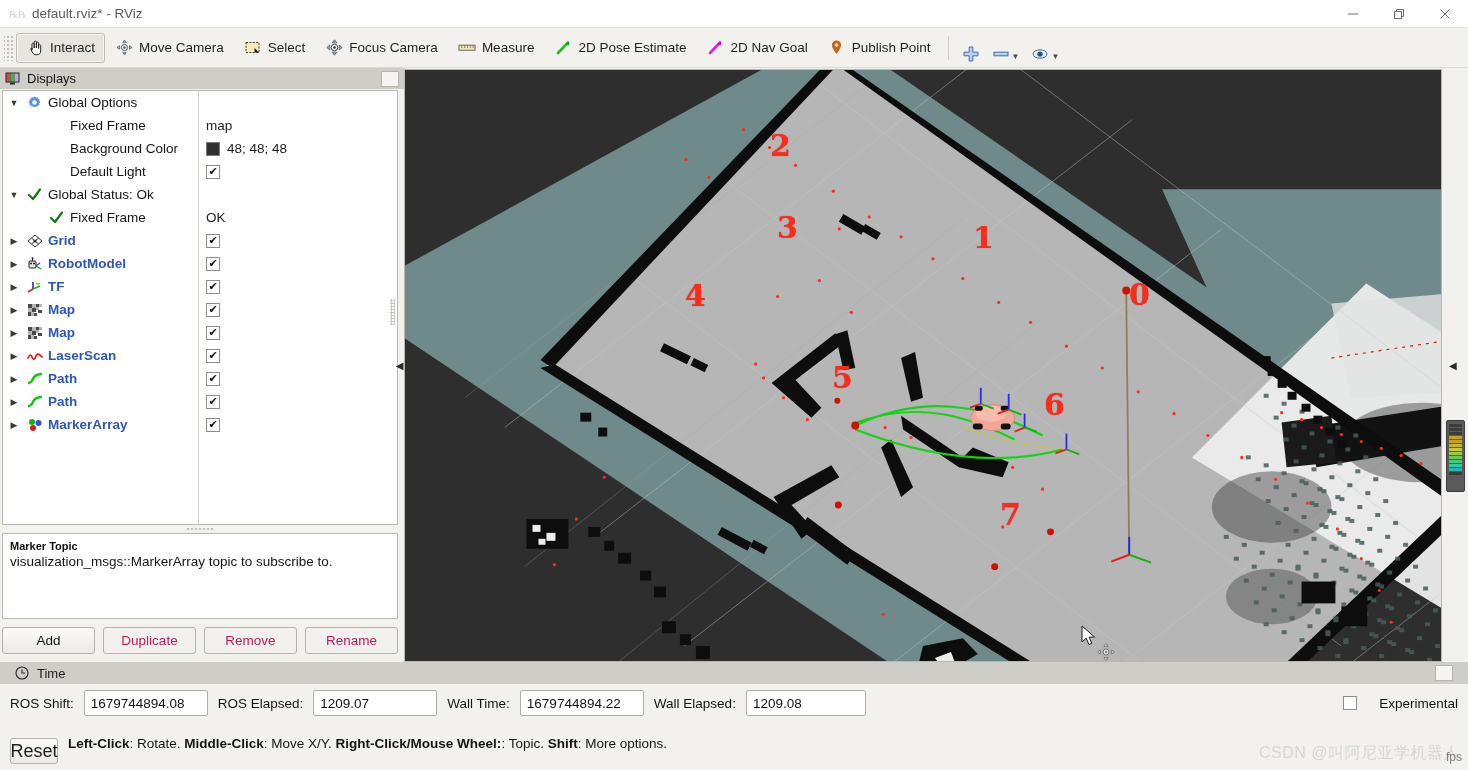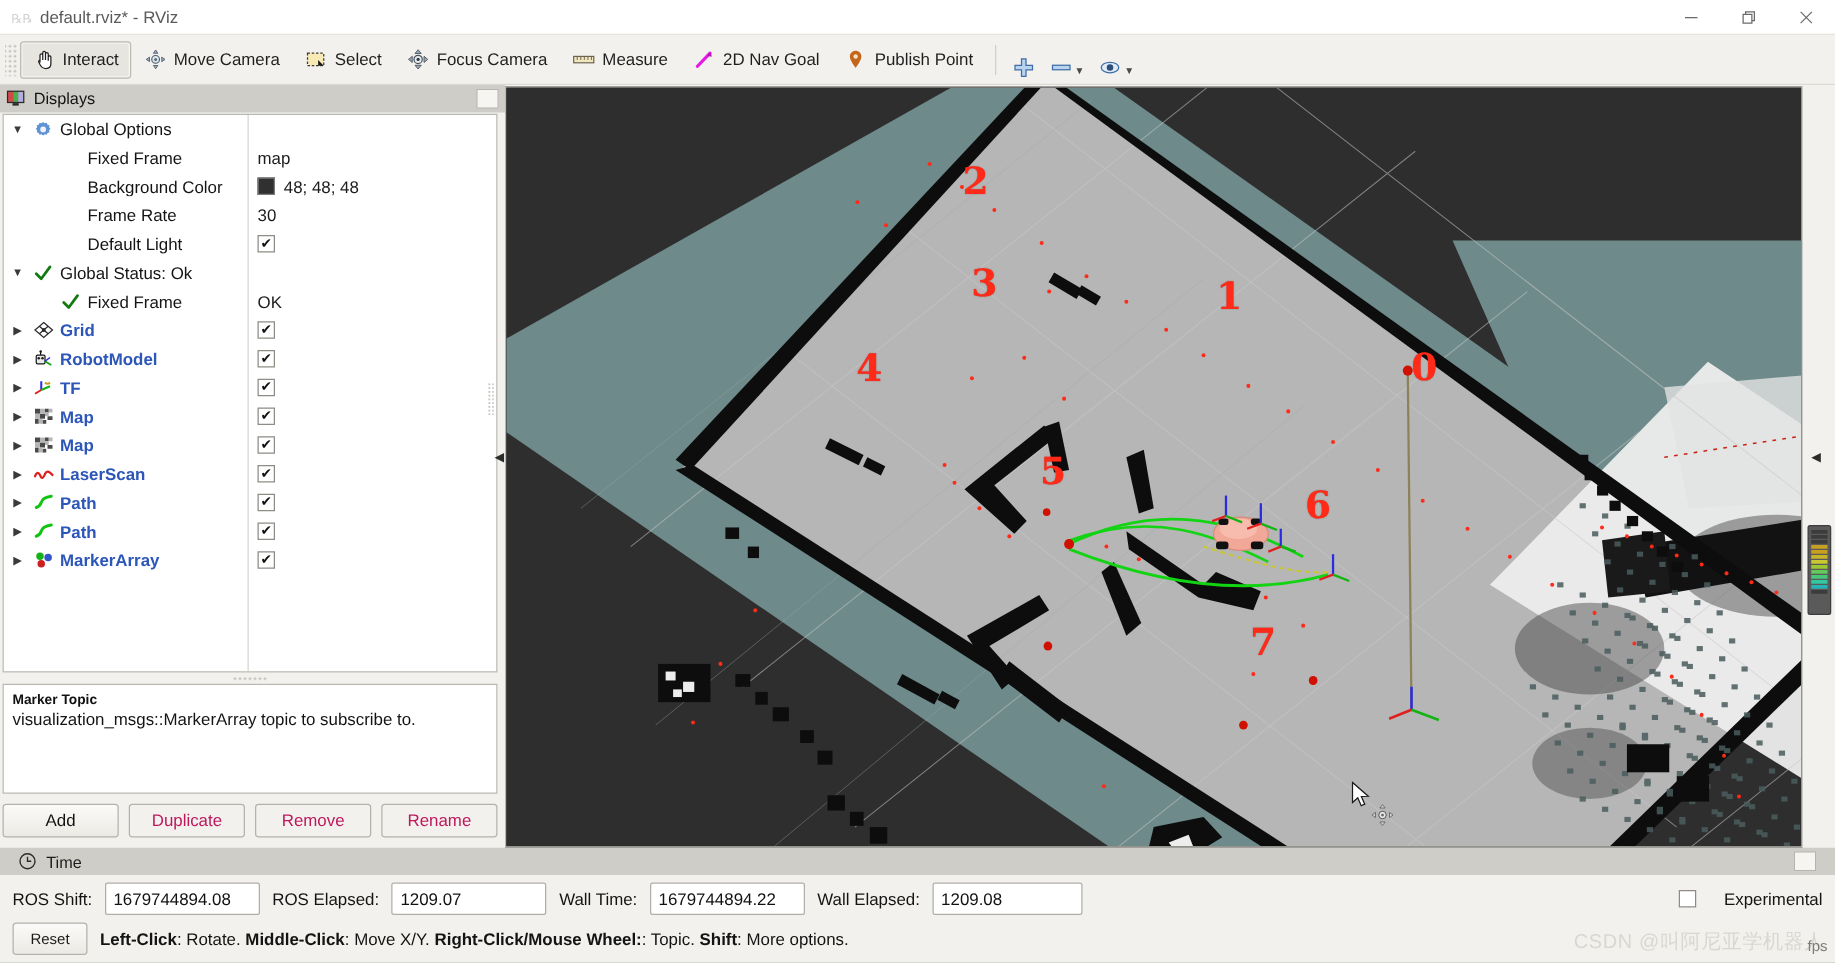--- a/index.html
+++ b/index.html
@@ -118,23 +118,23 @@
   .time-header { height: 22px; background: #cfcdc7; display:flex; align-items:center; gap:6px; padding: 0 15px; font-size: 13px; }
   .time-float { margin-left: auto; width: 18px; height: 16px; background: #f6f5f2; border: 1px solid #b6b4ae; }
   .time-body { background: #f2f1ed; padding: 6px 10px 4px 10px; display:flex; align-items:center; gap: 10px; }
   .fld-label { font-size: 13.5px; color: #141414; white-space: nowrap; }
   .fld { height: 26px; border: 1px solid #b0aea8; background: #fff; border-radius: 2px;
       display: flex; align-items: center; padding: 0 6px; font-size: 13.5px; color: #111; }
   .fld.w1 { width: 124px; } .fld.w2 { width: 120px; }
   .exp { margin-left: auto; display: flex; align-items: center; gap: 22px; }
   .exp .chk { width: 14px; height: 14px; }
   .statusbar { display: flex; align-items: center; gap: 10px; padding: 2px 10px 6px 10px; background: #f2f1ed; position: relative; }
-  .btn-reset { width: 60px; height: 26px; border: 1px solid #b4b2ac; border-radius: 3px;
-      background: linear-gradient(#fbfaf8, #eceae5); font-size: 12px; display:flex;
-      align-items:center; justify-content:center; }
+  .btn-reset { width: 48px; height: 26px; border: 1px solid #b4b2ac; border-radius: 3px;
+      background: linear-gradient(#fbfaf8, #eceae5); font-size: 18px; display:flex;
+      align-items:center; justify-content:center;margin-top:16px; }
   .hint { font-size: 13.5px; color: #141414; }
   .hint b { font-weight: bold; }
   .watermark { position: absolute; right: 8px; bottom: 6px; font-size: 16px; color: #d9d7d1;
      white-space: nowrap; letter-spacing: .5px; }
   .fps { position:absolute; right: 6px; bottom: 6px; font-size: 12px; color: #7e7c77; }
 </style>
 </head>
 <body>
 
 <div class="app">
@@ -220,20 +220,29 @@
               <line x1="7" y1="6" x2="7" y2="9"></line>
             <line x1="10" y1="6" x2="10" y2="9"></line>
               <line x1="13" y1="6" x2="13" y2="9"></line>
               <line x1="16" y1="6" x2="16" y2="9"></line>
           </g>
         </svg>
       </span>
       <span>Measure</span>
     </div>
 
+    <div class="tb-item">
+      <span class="tb-icon">
+        <svg width="17" height="17" viewBox="0 0 17 17">
+          <line x1="3" y1="14" x2="13" y2="3.5" stroke="#18c418" stroke-width="2.6" stroke-linecap="round"></line>
+          <path d="M13.6 2.6 L14.4 6.4 L10.6 5.6 Z" fill="#0da00d"></path>
+        </svg>
+      </span>
+      <span>2D Pose Estimate</span>
+    </div>
 
     <div class="tb-item">
       <span class="tb-icon">
         <svg width="17" height="17" viewBox="0 0 17 17">
           <line x1="3" y1="14" x2="13" y2="3.5" stroke="#e419e4" stroke-width="2.6" stroke-linecap="round"></line>
           <path d="M13.6 2.6 L14.4 6.4 L10.6 5.6 Z" fill="#b812b8"></path>
         </svg>
       </span>
       <span>2D Nav Goal</span>
     </div>
@@ -322,30 +331,20 @@
             </div>
             <div class="trow">
               <div class="tname" style="padding-left: 26px;">
                 <span class="arrow">&nbsp;</span>
                 <span class="ic"></span>
                 <span class="lbl-plain">Background Color</span>
               </div>
               <div class="tval">
                 <span class="swatch" style="background: rgb(48, 48, 48);"></span>
                 <span>48; 48; 48</span>
-              </div>
-            </div>
-            <div class="trow">
-              <div class="tname" style="padding-left: 26px;">
-                <span class="arrow">&nbsp;</span>
-                <span class="ic"></span>
-                <span class="lbl-plain">Frame Rate</span>
-              </div>
-              <div class="tval">
-                <span>30</span>
               </div>
             </div>
             <div class="trow">
               <div class="tname" style="padding-left: 26px;">
                 <span class="arrow">&nbsp;</span>
                 <span class="ic"></span>
                 <span class="lbl-plain">Default Light</span>
               </div>
               <div class="tval">
                 <span class="chk">✔</span>

